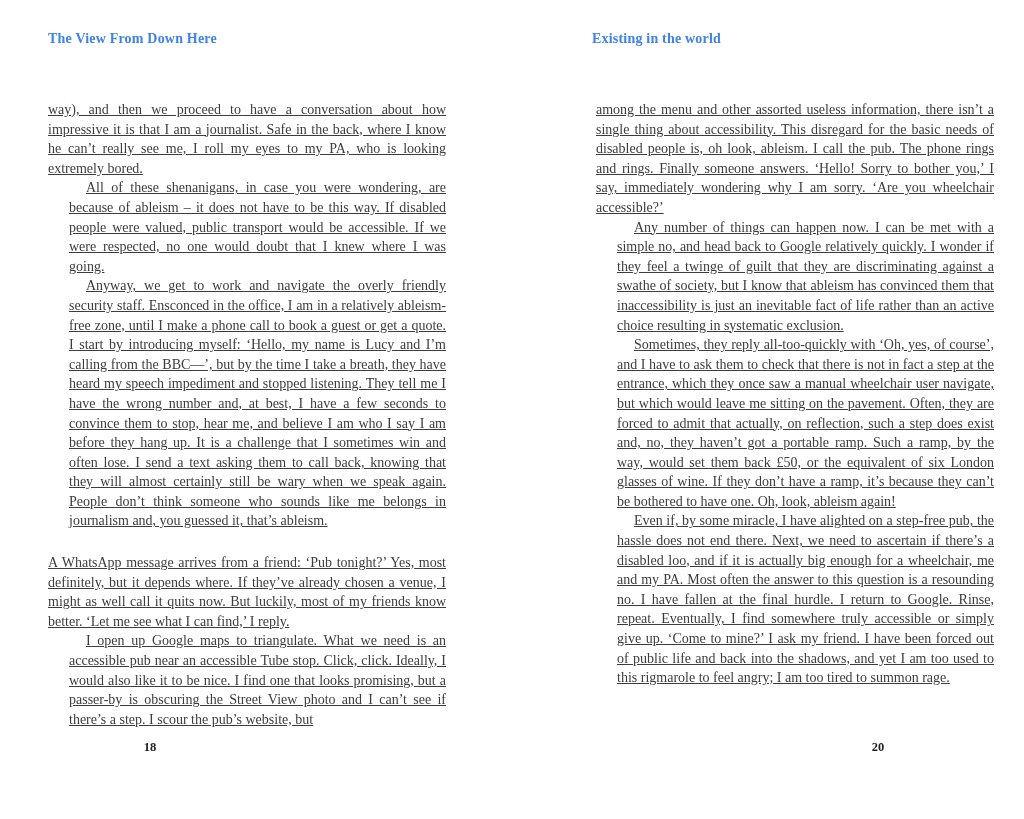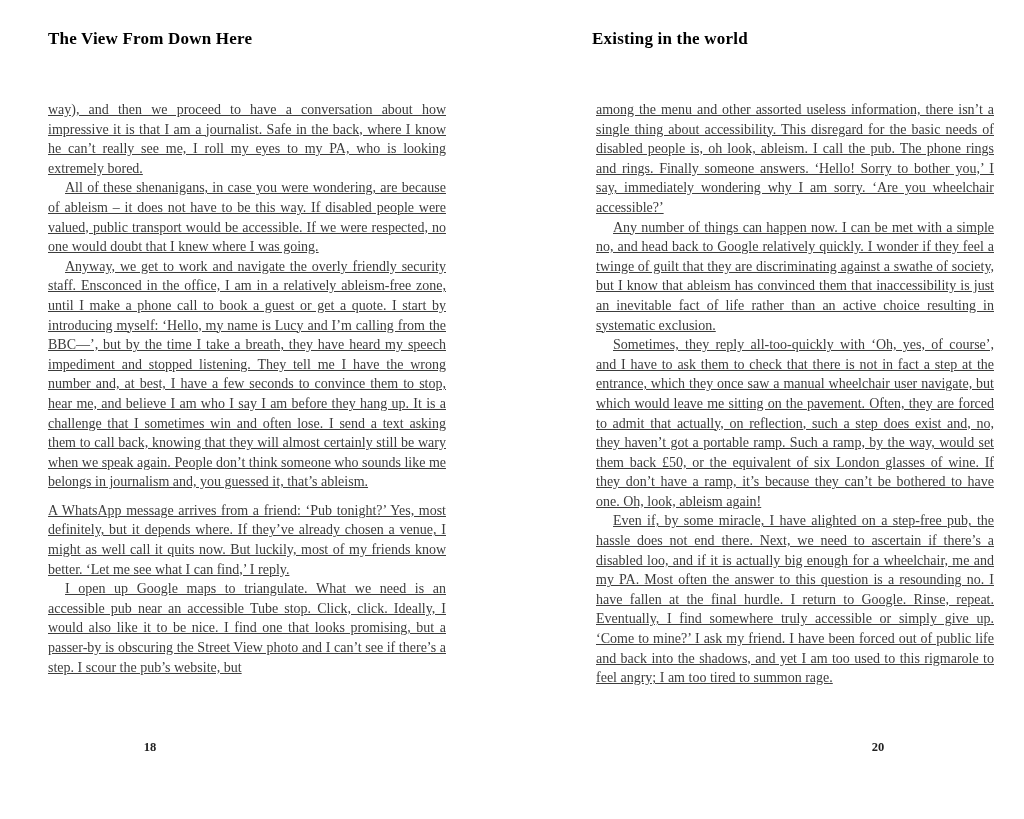--- a/index.html
+++ b/index.html
@@ -12,23 +12,23 @@
     width: 1024px;
     height: 819px;
     background: #ffffff;
     overflow: hidden;
     font-family: "Liberation Serif", "DejaVu Serif", serif;
   }
   .running-head {
     position: absolute;
     top: 31px;
     width: 398px;
-    font-size: 17px;
+    font-size: 14px;
     font-weight: bold;
-    color: #000000;
+    color: #3b82f6;
     letter-spacing: 0.2px;
     line-height: 16px;
   }
   .running-head.left  { left: 48px;  text-align: left; }
   .running-head.right { left: 592px; text-align: left; }
   .body-text {
     position: absolute;
     top: 100px;
     width: 398px;
     height: 662px;
@@ -38,22 +38,22 @@
     color: #3c3c3c;
     text-align: justify;
   }
   .body-text.left  { left: 48px; }
   .body-text.right { left: 596px; }
   .body-text p {
     margin: 0;
     padding: 0;
     text-decoration: underline;
   }
-  .body-text p.indent { text-indent: 17px; }
-  .body-text p.space-before { margin-top: 9px; }
+  .body-text p.indent { text-indent: 17px; margin-left: 21px; }
+  .body-text p.space-before { margin-top: 22px; }
   .folio {
     position: absolute;
     top: 740px;
     width: 44px;
     text-align: center;
     font-size: 12.5px;
     font-weight: bold;
     color: #222222;
   }
   .folio.left  { left: 128px; }

